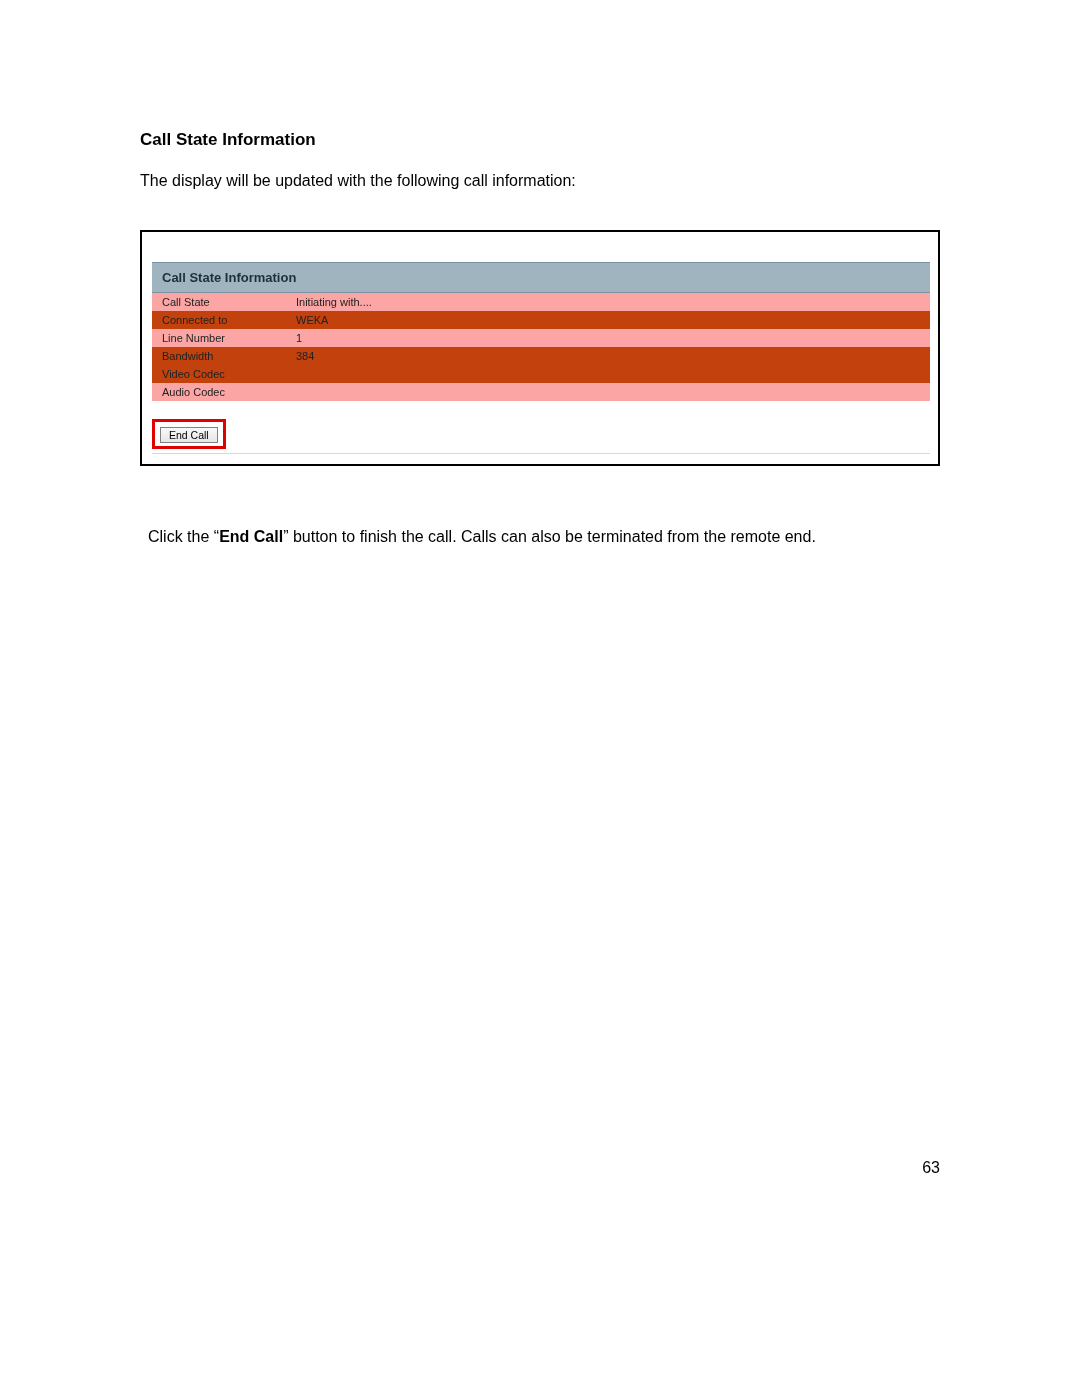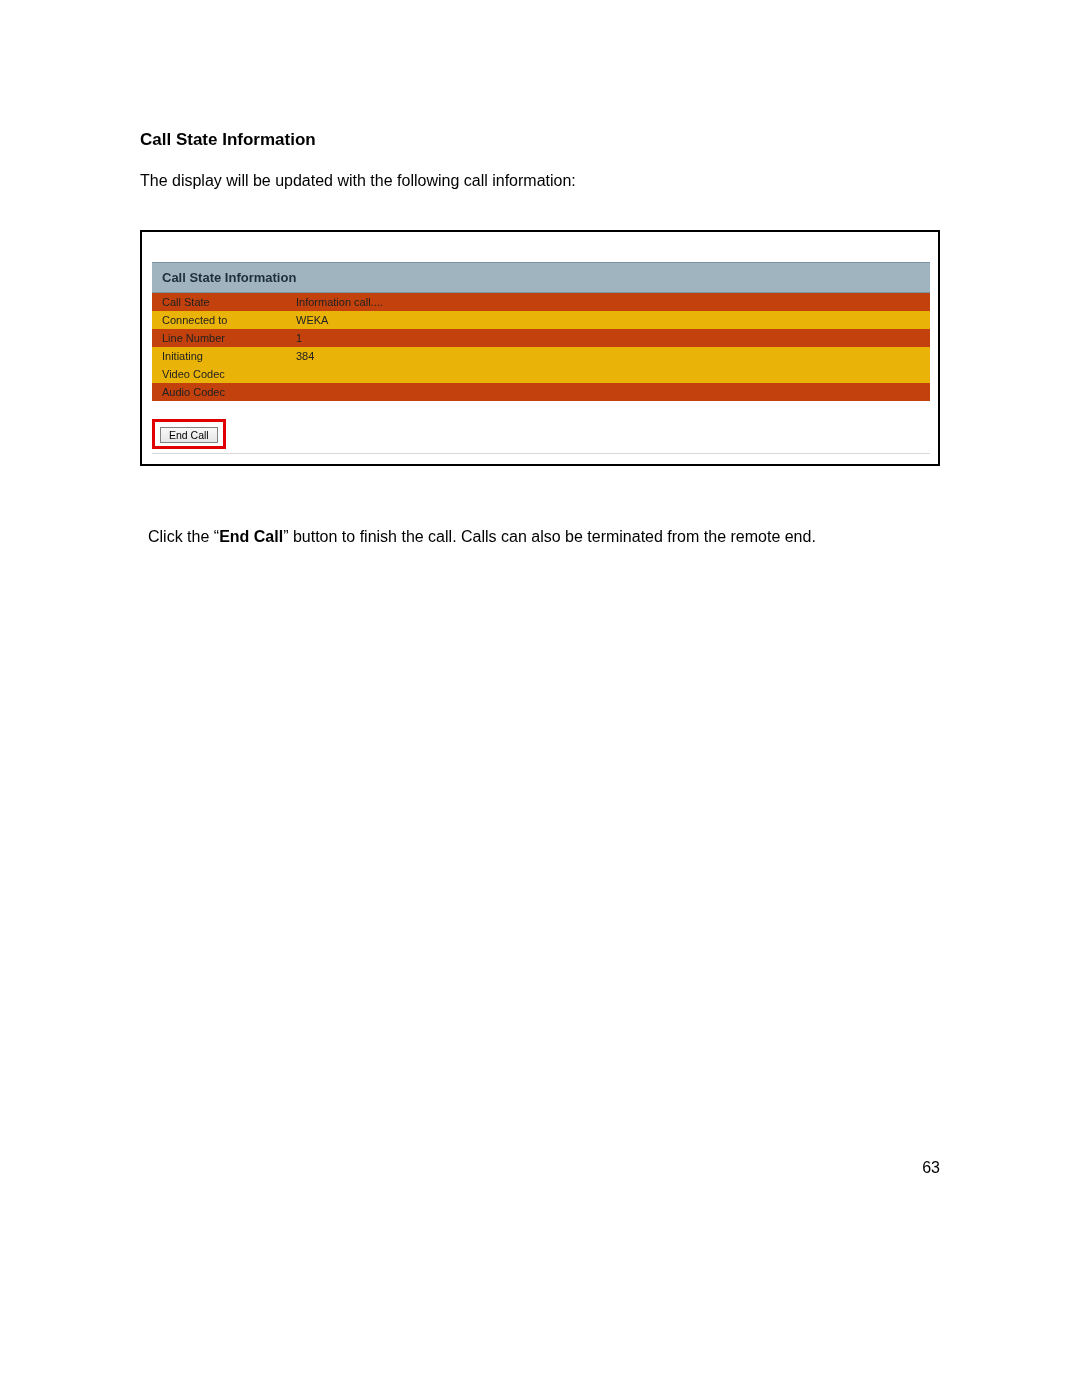--- a/index.html
+++ b/index.html
@@ -48,24 +48,24 @@
     width: 100%;
     border-collapse: collapse;
     font-size: 11px;
     color: #222;
     font-family: Arial, sans-serif;
   }
   .info-table tr {
     height: 18px;
   }
   .info-table tr.even {
-    background: #c2410c;
+    background: #fca5a5;
   }
   .info-table tr.odd {
-    background: #eab308;
+    background: #c2410c;
   }
   .info-table td {
     padding: 1px 4px 1px 10px;
     vertical-align: middle;
   }
   .info-table td.label-cell {
     width: 120px;
   }
   .button-row {
     margin-top: 18px;
@@ -107,32 +107,32 @@
   <p class="intro-text">The display will be updated with the following call information:</p>
 
   <div class="screenshot-frame">
 
     <div class="panel-header">Call State Information</div>
 
     <table class="info-table">
       <tbody>
         <tr class="even">
           <td class="label-cell">Call State</td>
-          <td>Information call....</td>
+          <td>Initiating with....</td>
         </tr>
         <tr class="odd">
           <td class="label-cell">Connected to</td>
           <td>WEKA</td>
         </tr>
         <tr class="even">
           <td class="label-cell">Line Number</td>
           <td>1</td>
         </tr>
         <tr class="odd">
-          <td class="label-cell">Initiating</td>
+          <td class="label-cell">Bandwidth</td>
           <td>384</td>
         </tr>
         <tr class="odd">
           <td class="label-cell">Video Codec</td>
           <td></td>
         </tr>
         <tr class="even">
           <td class="label-cell">Audio Codec</td>
           <td></td>
         </tr>

